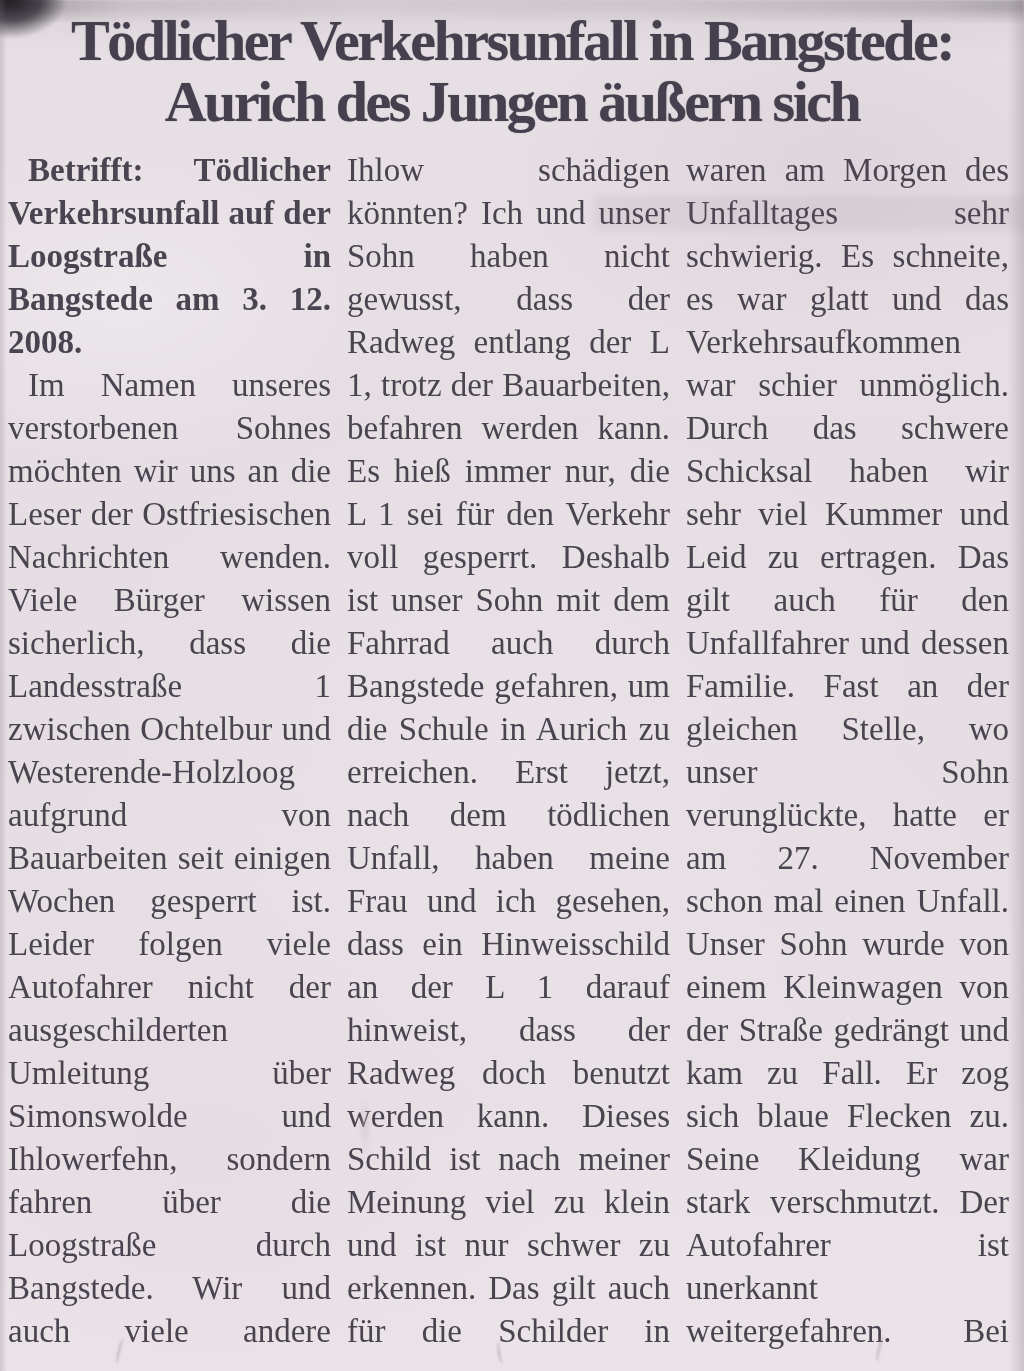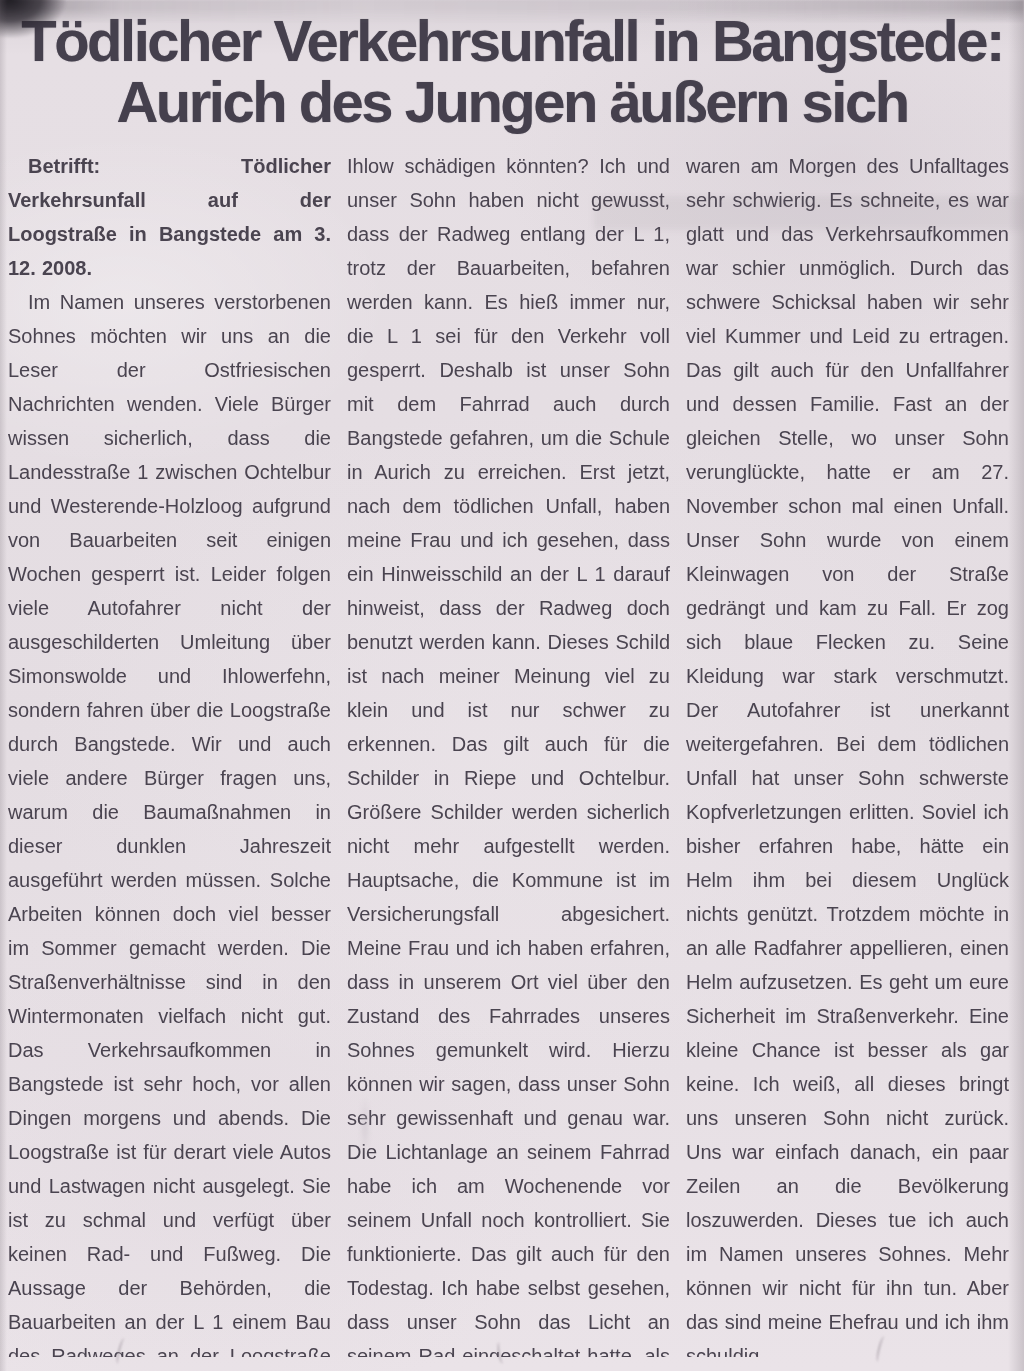--- a/index.html
+++ b/index.html
@@ -5,21 +5,21 @@
   html, body {
     margin: 0;
     padding: 0;
     background: #b9b2b8;
   }
   .page {
     position: relative;
     width: 1024px;
     height: 1371px;
     overflow: hidden;
-    font-family: Liberation Sans, sans-serif;
+    font-family: Liberation Serif, serif;
     background-color: #e4dde2;
     background-image:
       radial-gradient(ellipse 420px 260px at 12% 22%, rgba(255,255,255,0.28), transparent 65%),
       radial-gradient(ellipse 520px 300px at 82% 12%, rgba(205,196,204,0.35), transparent 65%),
       radial-gradient(ellipse 700px 500px at 50% 55%, rgba(238,232,236,0.45), transparent 70%),
       radial-gradient(ellipse 500px 380px at 20% 85%, rgba(226,218,224,0.5), transparent 70%),
       linear-gradient(180deg, #d9d2d8 0%, #e6dfe4 4%, #e4dde2 55%, #eae3e8 100%);
   }
 
   
@@ -90,22 +90,22 @@
     left: 8px; top: 149px;
     width: 1001px; height: 1208px;
     display: flex;
     gap: 16px;
     overflow: hidden;
   }
   .col {
     flex: 1 1 0;
     overflow: hidden;
     color: #4a4450;
-    font-size: 20px;
-    line-height: 34px;
+    font-size: 33px;
+    line-height: 43px;
     word-spacing: 0.6px;
   }
   .para {
     margin: 0;
     text-align: justify;
     text-indent: 20px;
     -webkit-hyphens: auto;
     hyphens: auto;
   }
   .para.flush { text-indent: 0; }

